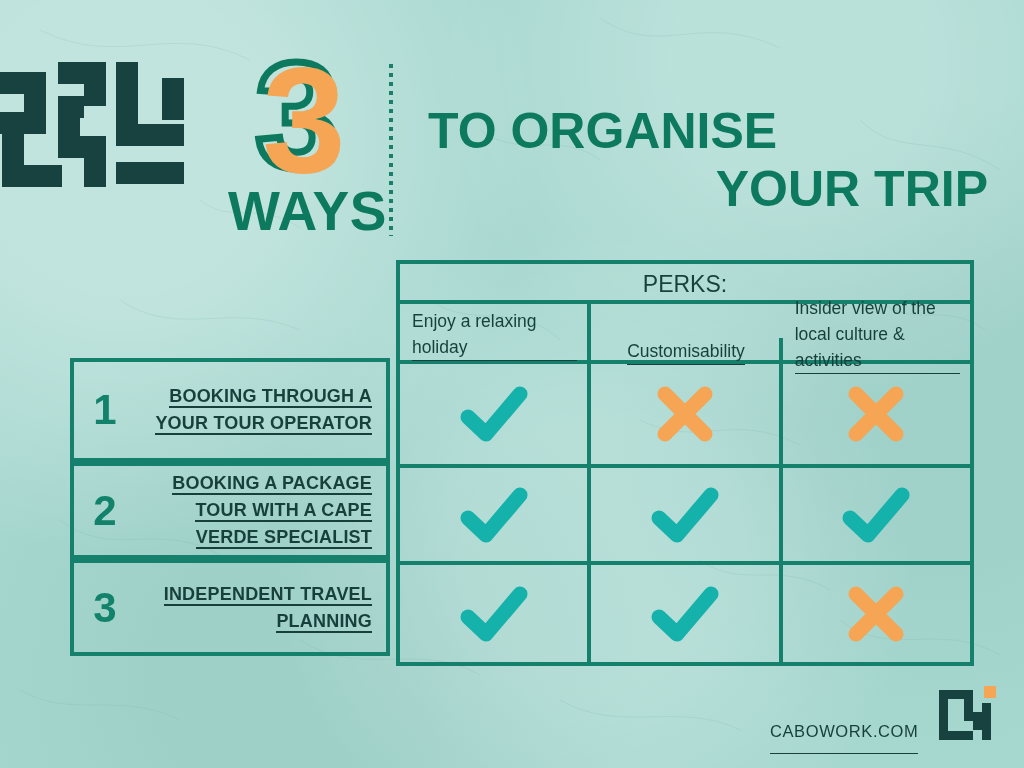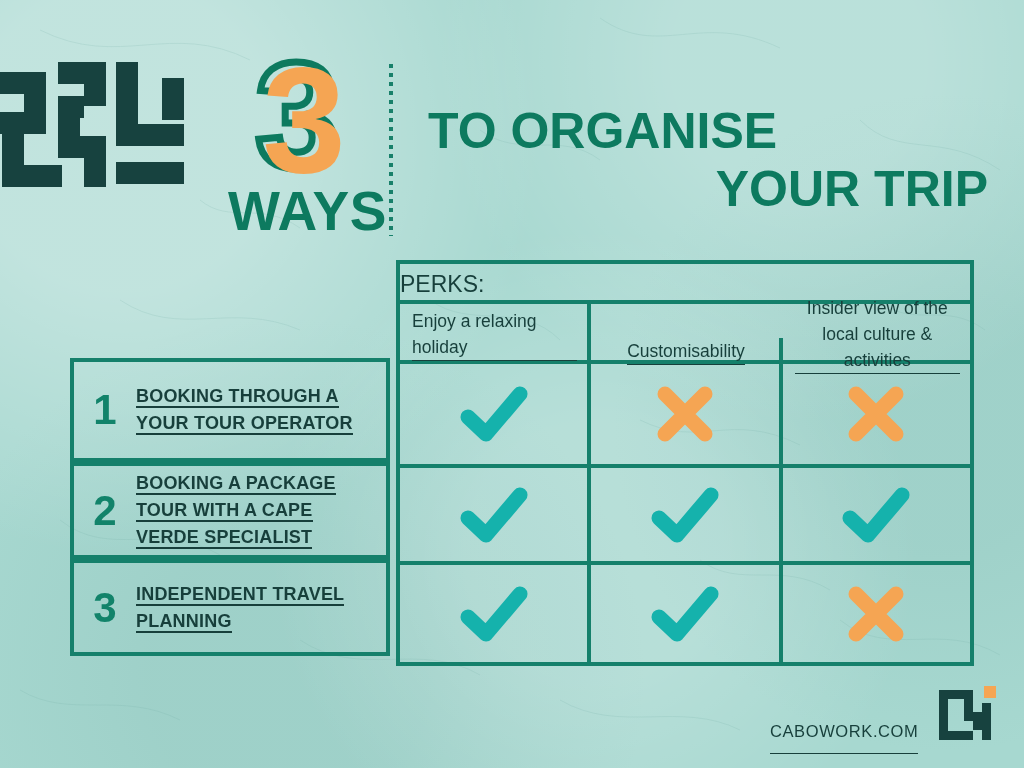--- a/index.html
+++ b/index.html
@@ -121,20 +121,21 @@
     position: absolute;
     left: 396px;
     top: 260px;
     width: 578px;
     border: 4px solid #15806b;
     box-sizing: border-box;
   }
   .perks-title {
     height: 40px;
     line-height: 40px;
+    text-align: center;
     font-size: 23px;
     color: #173f3b;
     border-bottom: 4px solid #15806b;
     box-sizing: border-box;
   }
   .perks-head-row {
     display: flex;
     height: 60px;
     border-bottom: 4px solid #15806b;
     box-sizing: border-box;
@@ -143,21 +144,21 @@
     flex: 1 1 0;
     box-sizing: border-box;
     padding: 4px 10px 0 12px;
     font-size: 17.5px;
     line-height: 26px;
     color: #173f3b;
     border-right: 4px solid #15806b;
     display: flex;
     align-items: center;
   }
-  .perks-head-cell:last-child { border-right: none; text-align: center; }
+  .perks-head-cell:last-child { border-right: none; }
   .perks-head-cell span {
     border-bottom: 1.5px solid #173f3b;
     display: inline;
   }
   .perks-head-cell.center { justify-content: center; margin-top: 34px; }
 
   .mark-row {
     display: flex;
     border-bottom: 4px solid #15806b;
     box-sizing: border-box;
@@ -201,20 +202,21 @@
     color: #12836a;
   }
   .row-label {
     flex: 1 1 auto;
     padding-right: 14px;
     font-size: 18px;
     line-height: 27px;
     font-weight: 700;
     color: #173f3b;
     letter-spacing: 0.2px;
+    text-align: right;
   }
   .row-label span {
     border-bottom: 2px solid #173f3b;
     display: inline;
   }
 
   
   .footer-url {
     position: absolute;
     left: 770px;

